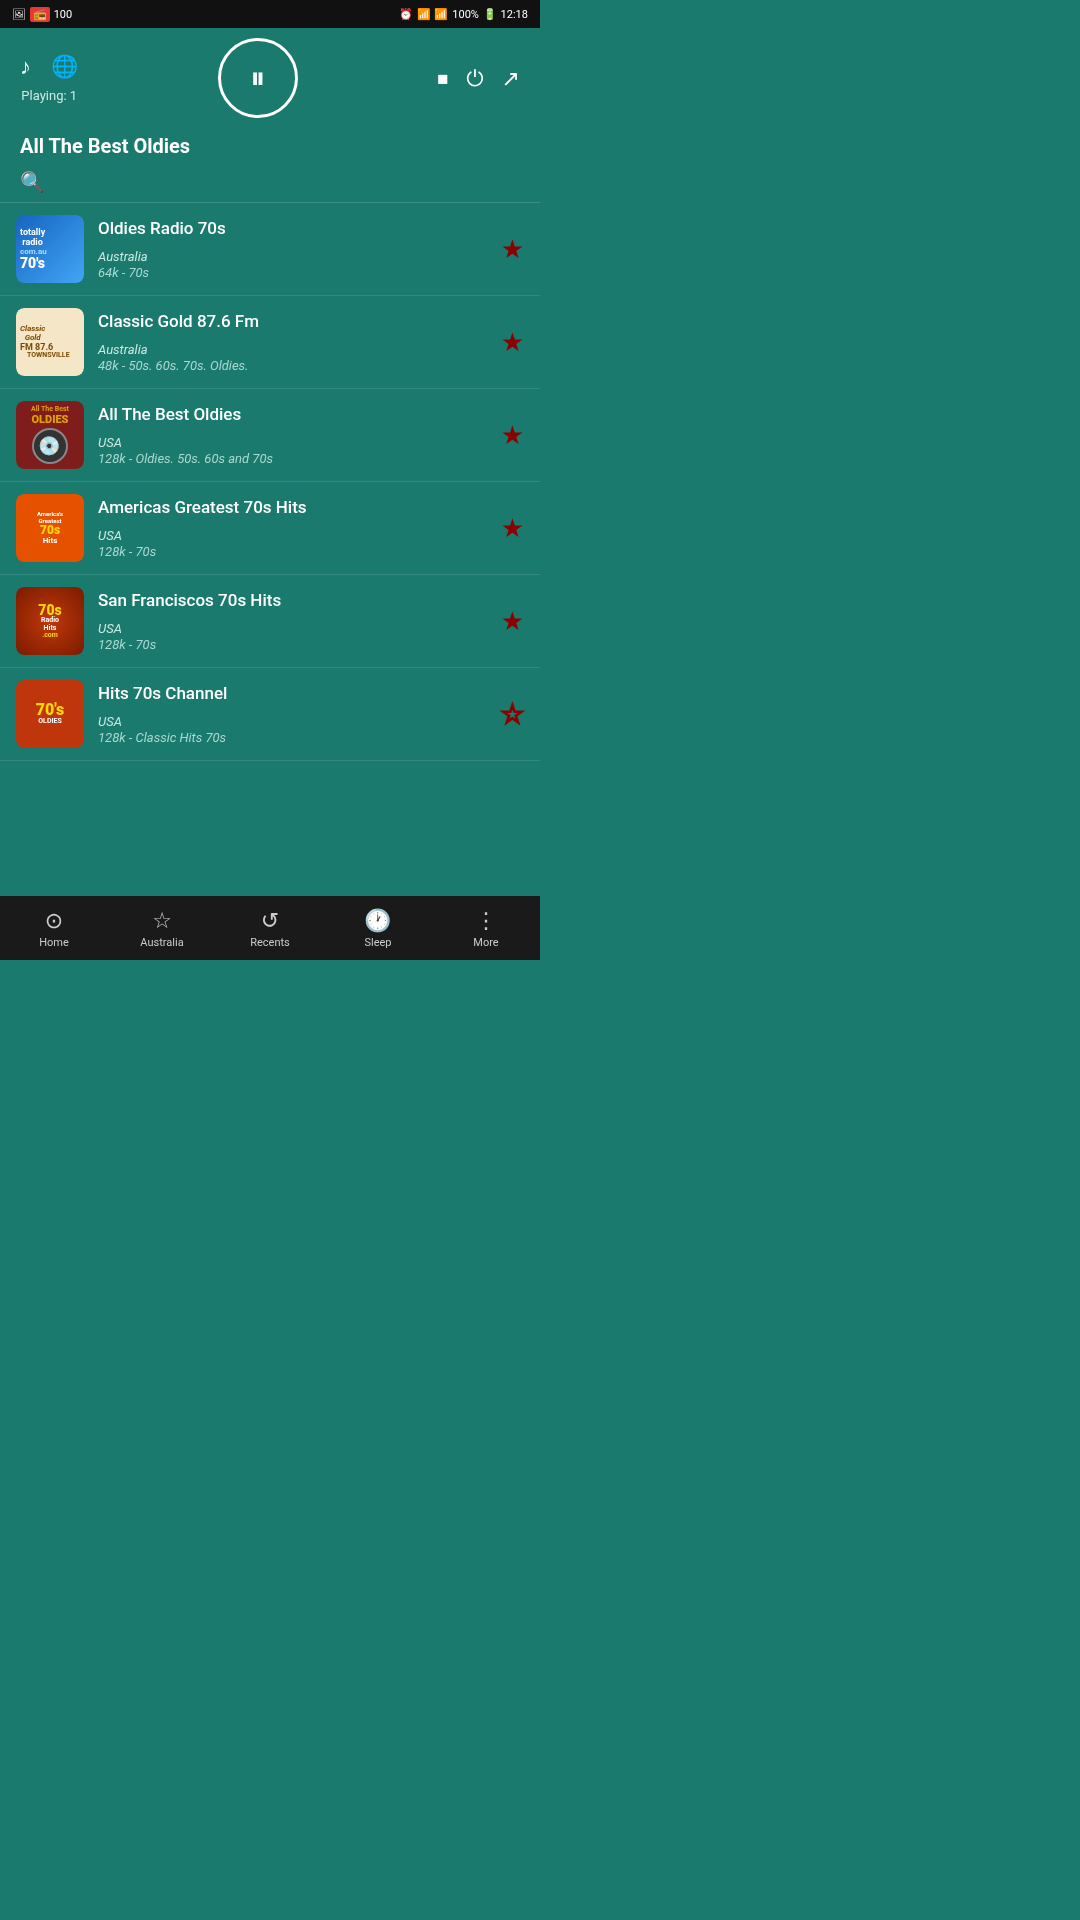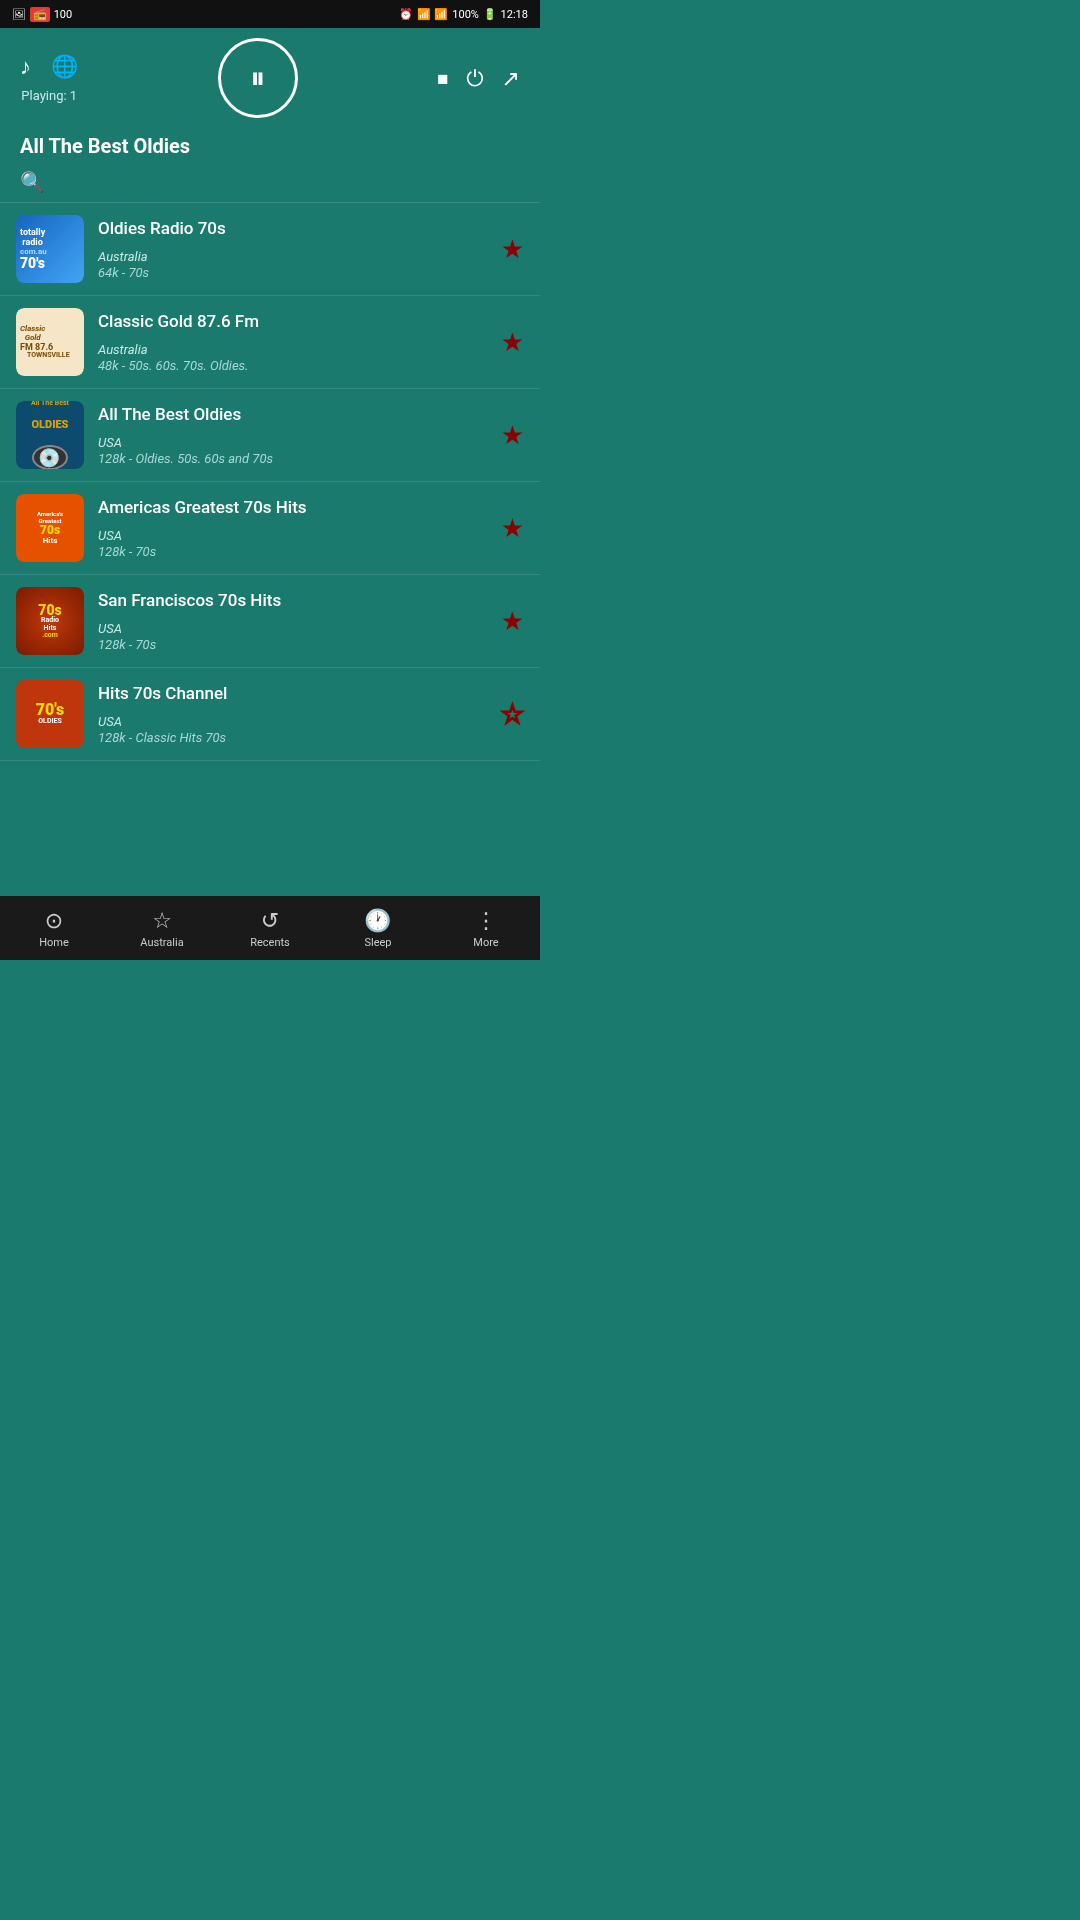--- a/index.html
+++ b/index.html
@@ -258,21 +258,21 @@
     </div>
     <div class="station-info">
       <div class="station-name">Classic Gold 87.6 Fm</div>
       <div class="station-country">Australia</div>
       <div class="station-meta">48k - 50s. 60s. 70s. Oldies.</div>
     </div>
     <span class="star">★</span>
   </div>
     <div class="station-item">
     <div class="station-logo">
-      <div style="width:100%;height:100%;background:#0c4a6e;border-radius:8px;display:flex;flex-direction:column;align-items:center;justify-content:center;padding:4px;gap:12px;">
+      <div style="width:100%;height:100%;background:#7f1d1d;border-radius:8px;display:flex;flex-direction:column;align-items:center;justify-content:center;padding:4px;">
     <div style="font-size:7px;color:#e0a000;font-weight:bold;line-height:1.1;text-align:center;">All The Best</div>
     <div style="font-size:11px;color:#e0a000;font-weight:900;line-height:1.1;text-align:center;">OLDIES</div>
     <div style="width:36px;height:36px;border-radius:50%;background:#333;border:2px solid #888;display:flex;align-items:center;justify-content:center;margin-top:2px;">
       <span style="font-size:18px;">💿</span>
     </div>
   </div>
     </div>
     <div class="station-info">
       <div class="station-name">All The Best Oldies</div>
       <div class="station-country">USA</div>

